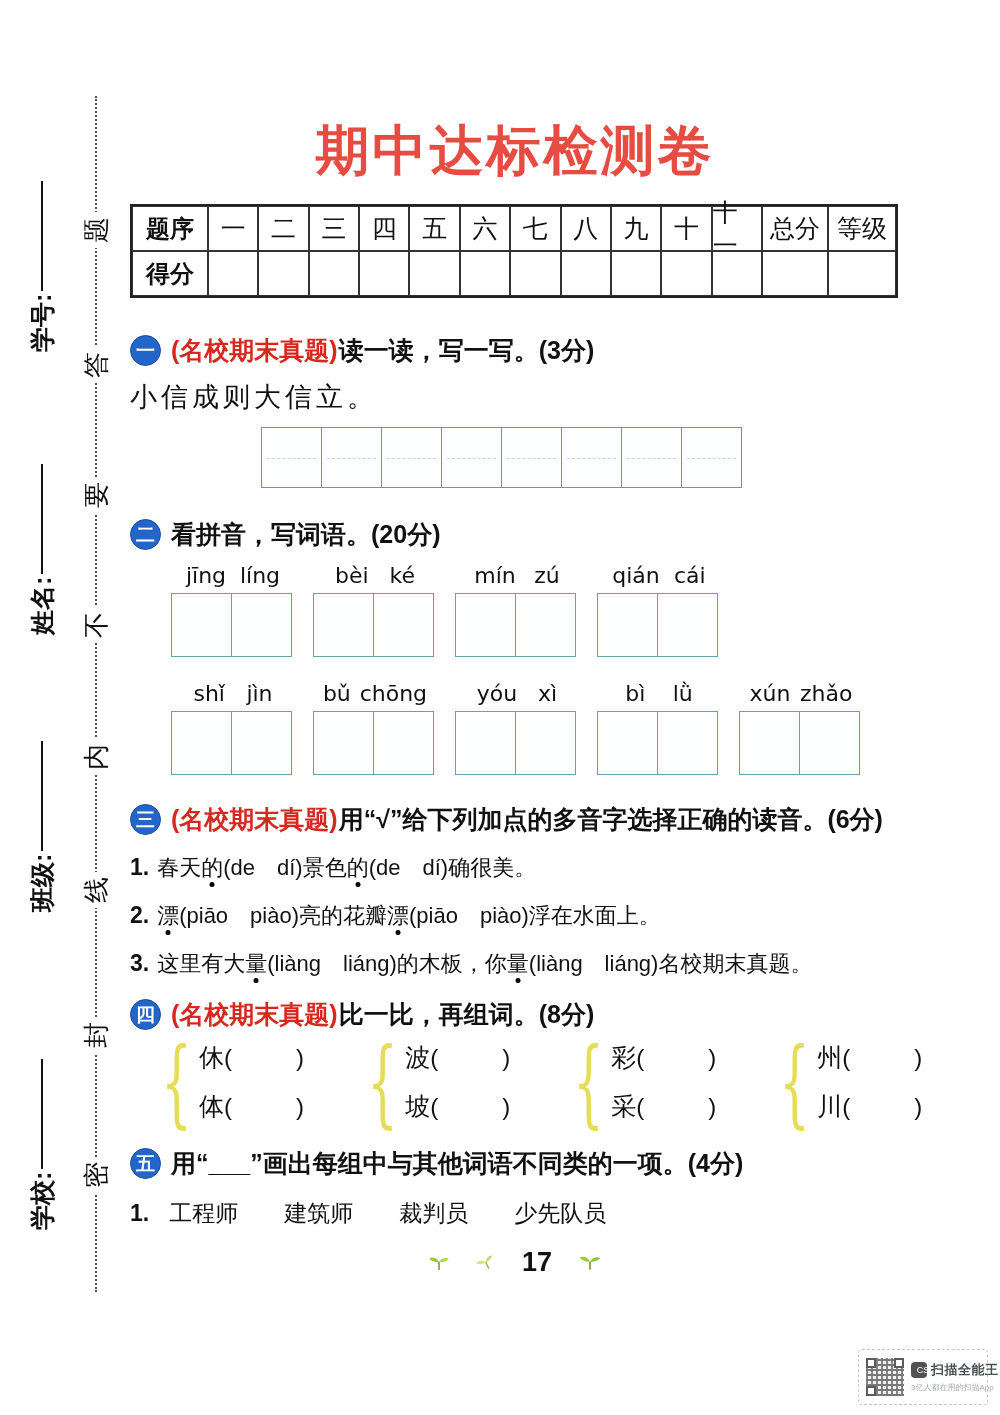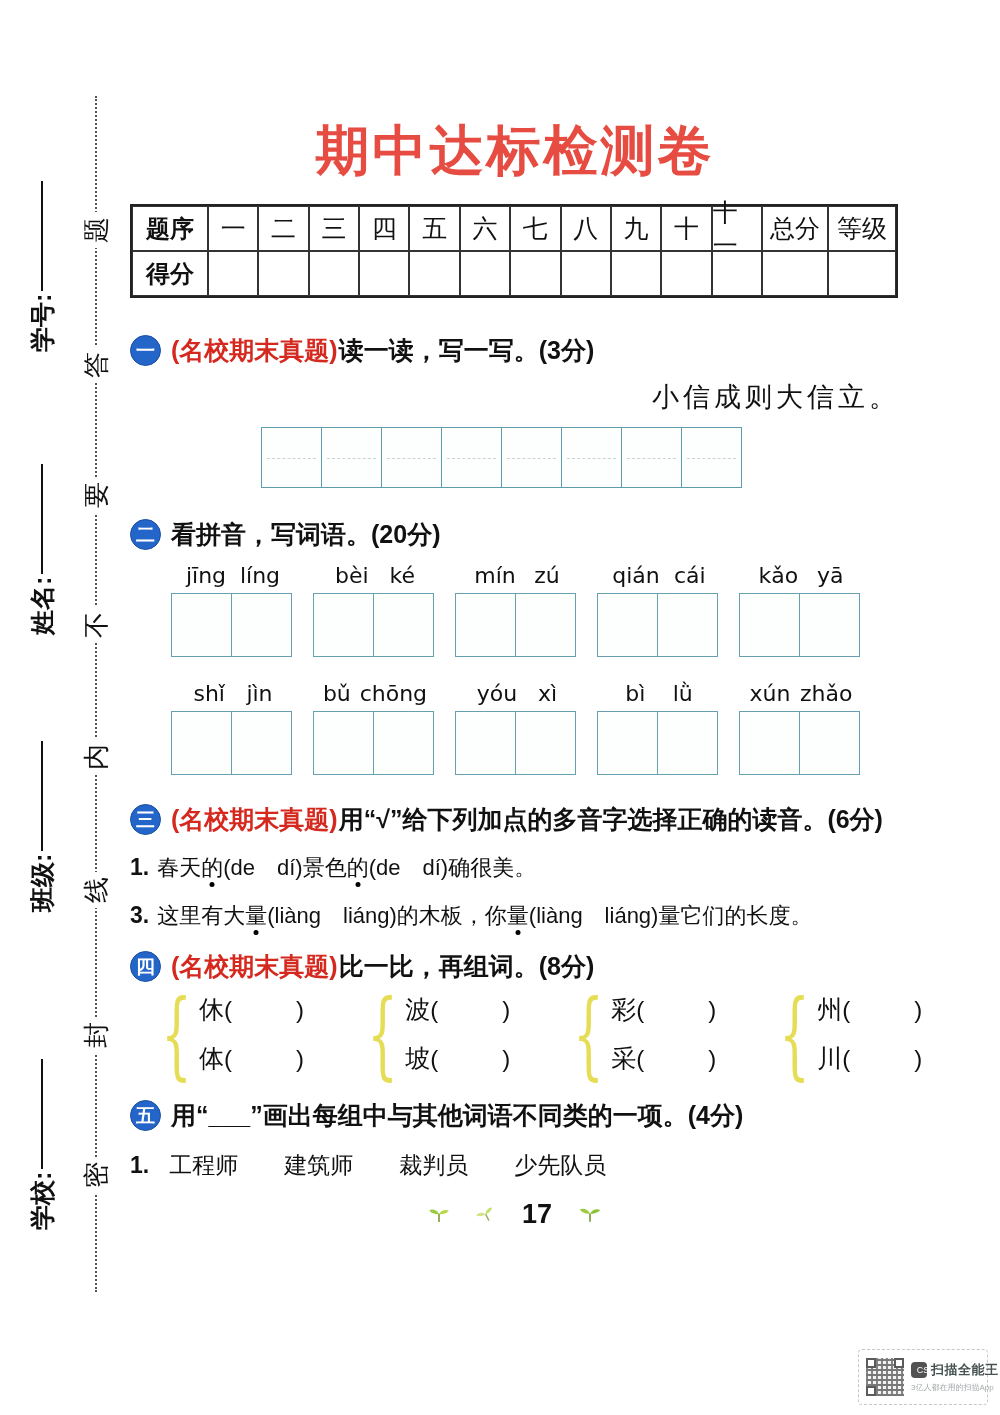--- a/index.html
+++ b/index.html
@@ -26,21 +26,21 @@
   .score-table .head { font-weight:700; }
   .score-table .num { font-size:25px; }
 
   .sec-head { display:flex; align-items:center; font-size:25px; font-weight:700; }
   .badge { display:inline-flex; align-items:center; justify-content:center; width:31px; height:31px; border-radius:50%;
            background:#2365c8; color:#fff; font-size:19px; font-weight:700; margin-right:10px; flex:0 0 auto;
            border:1.5px solid #1a4fa3; }
   .tag { color:#d5281e; margin-right:1px; }
 
   #sec1-head { margin-top:36px; }
-  .sentence { margin-top:12px; text-align:right; font-size:27px; font-weight:500; letter-spacing:4px; }
+  .sentence { margin-top:12px; text-align:left; font-size:27px; font-weight:500; letter-spacing:4px; }
   .write-strip { margin-top:12px; margin-left:132px; display:flex; }
   .wcell { width:61.5px; height:61px; border:1.5px solid #5e9cae; margin-left:-1.5px; position:relative; background:#fdfefe; }
   .wcell::before { content:""; position:absolute; left:5px; right:5px; top:50%; border-top:1.5px dashed #ccd2d5; }
 
   #sec2-head { margin-top:30px; }
   .pinyin-row { margin-left:42px; display:flex; gap:20px; }
   .pr1 { margin-top:12px; }
   .pr2 { margin-top:24px; }
   .pgroup { width:122px; }
   .plabels { display:flex; justify-content:space-evenly; font-size:22px; margin-bottom:5px; font-family:"DejaVu Sans", sans-serif; }
@@ -215,30 +215,20 @@
         <div class="pgroup">
           <div class="plabels">
             <span class="psyl">qián</span>
             <span class="psyl">cái</span>
           </div>
           <div class="pbox">
             <div class="pcell"></div>
             <div class="pcell"></div>
           </div>
         </div>
-        <div class="pgroup">
-          <div class="plabels">
-            <span class="psyl">kǎo</span>
-            <span class="psyl">yā</span>
-          </div>
-          <div class="pbox">
-            <div class="pcell"></div>
-            <div class="pcell"></div>
-          </div>
-        </div>
       </div>
     <div class="pinyin-row pr2">
         <div class="pgroup">
           <div class="plabels">
             <span class="psyl">shǐ</span>
             <span class="psyl">jìn</span>
           </div>
           <div class="pbox">
             <div class="pcell"></div>
             <div class="pcell"></div>
@@ -286,21 +276,22 @@
         </div>
       </div>
 
     <div class="sec-head" id="sec3-head">
       <span class="badge">三</span>
       <span class="tag">(名校期末真题)</span>
       <span>用“√”给下列加点的多音字选择正确的读音。(6分)</span>
     </div>
     <div>
         <div class="q-item"><span class="qnum">1.</span><span>春天</span><span class="dot-char">的</span><span>(de　dí)景色</span><span class="dot-char">的</span><span>(de　dí)确很美。</span></div>
-        <div class="q-item"><span class="qnum">3.</span><span>这里有大</span><span class="dot-char">量</span><span>(liàng　liáng)的木板，你</span><span class="dot-char">量</span><span>(liàng　liáng)量它们的长度。</span></div>
+        <div class="q-item"><span class="qnum">2.</span><span class="dot-char">漂</span><span>(piāo　piào)亮的花瓣</span><span class="dot-char">漂</span><span>(piāo　piào)浮在水面上。</span></div>
+        <div class="q-item"><span class="qnum">3.</span><span>这里有大</span><span class="dot-char">量</span><span>(liàng　liáng)的木板，你</span><span class="dot-char">量</span><span>(liàng　liáng)名校期末真题。</span></div>
       </div>
 
     <div class="sec-head" id="sec4-head">
       <span class="badge">四</span>
       <span class="tag">(名校期末真题)</span>
       <span>比一比，再组词。(8分)</span>
     </div>
     <div class="cgroups">
         <div class="cgroup">
           <div class="brace">{</div>

